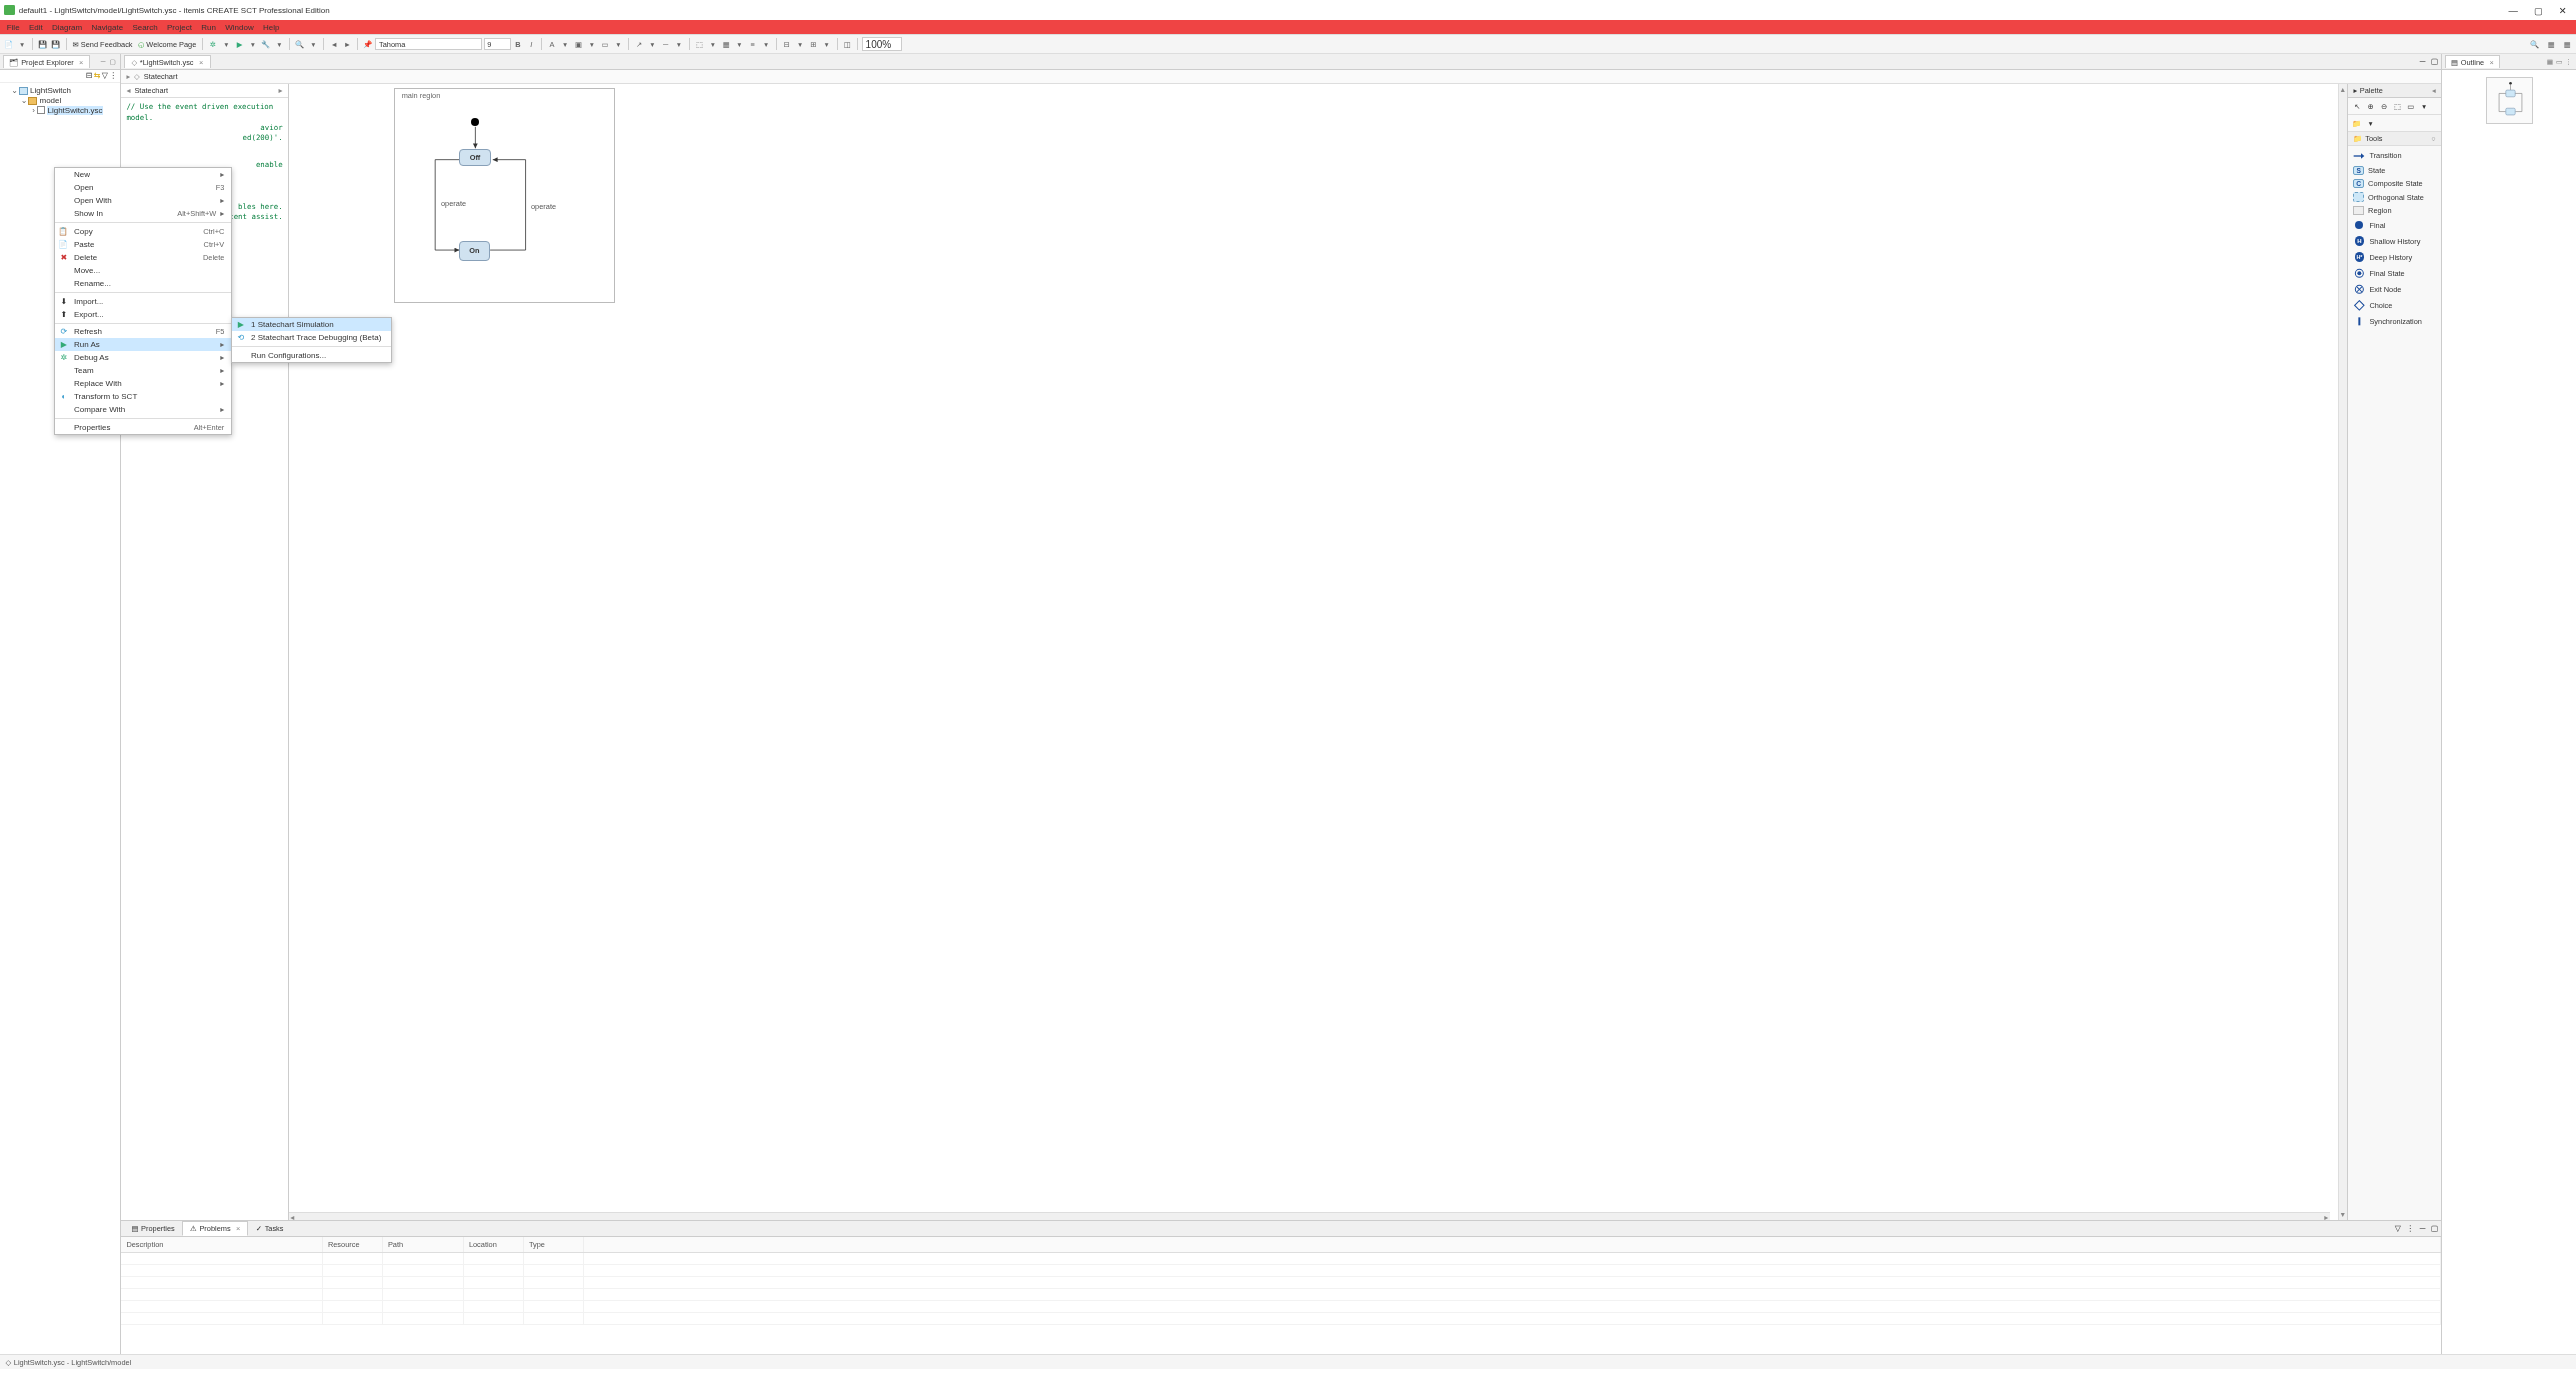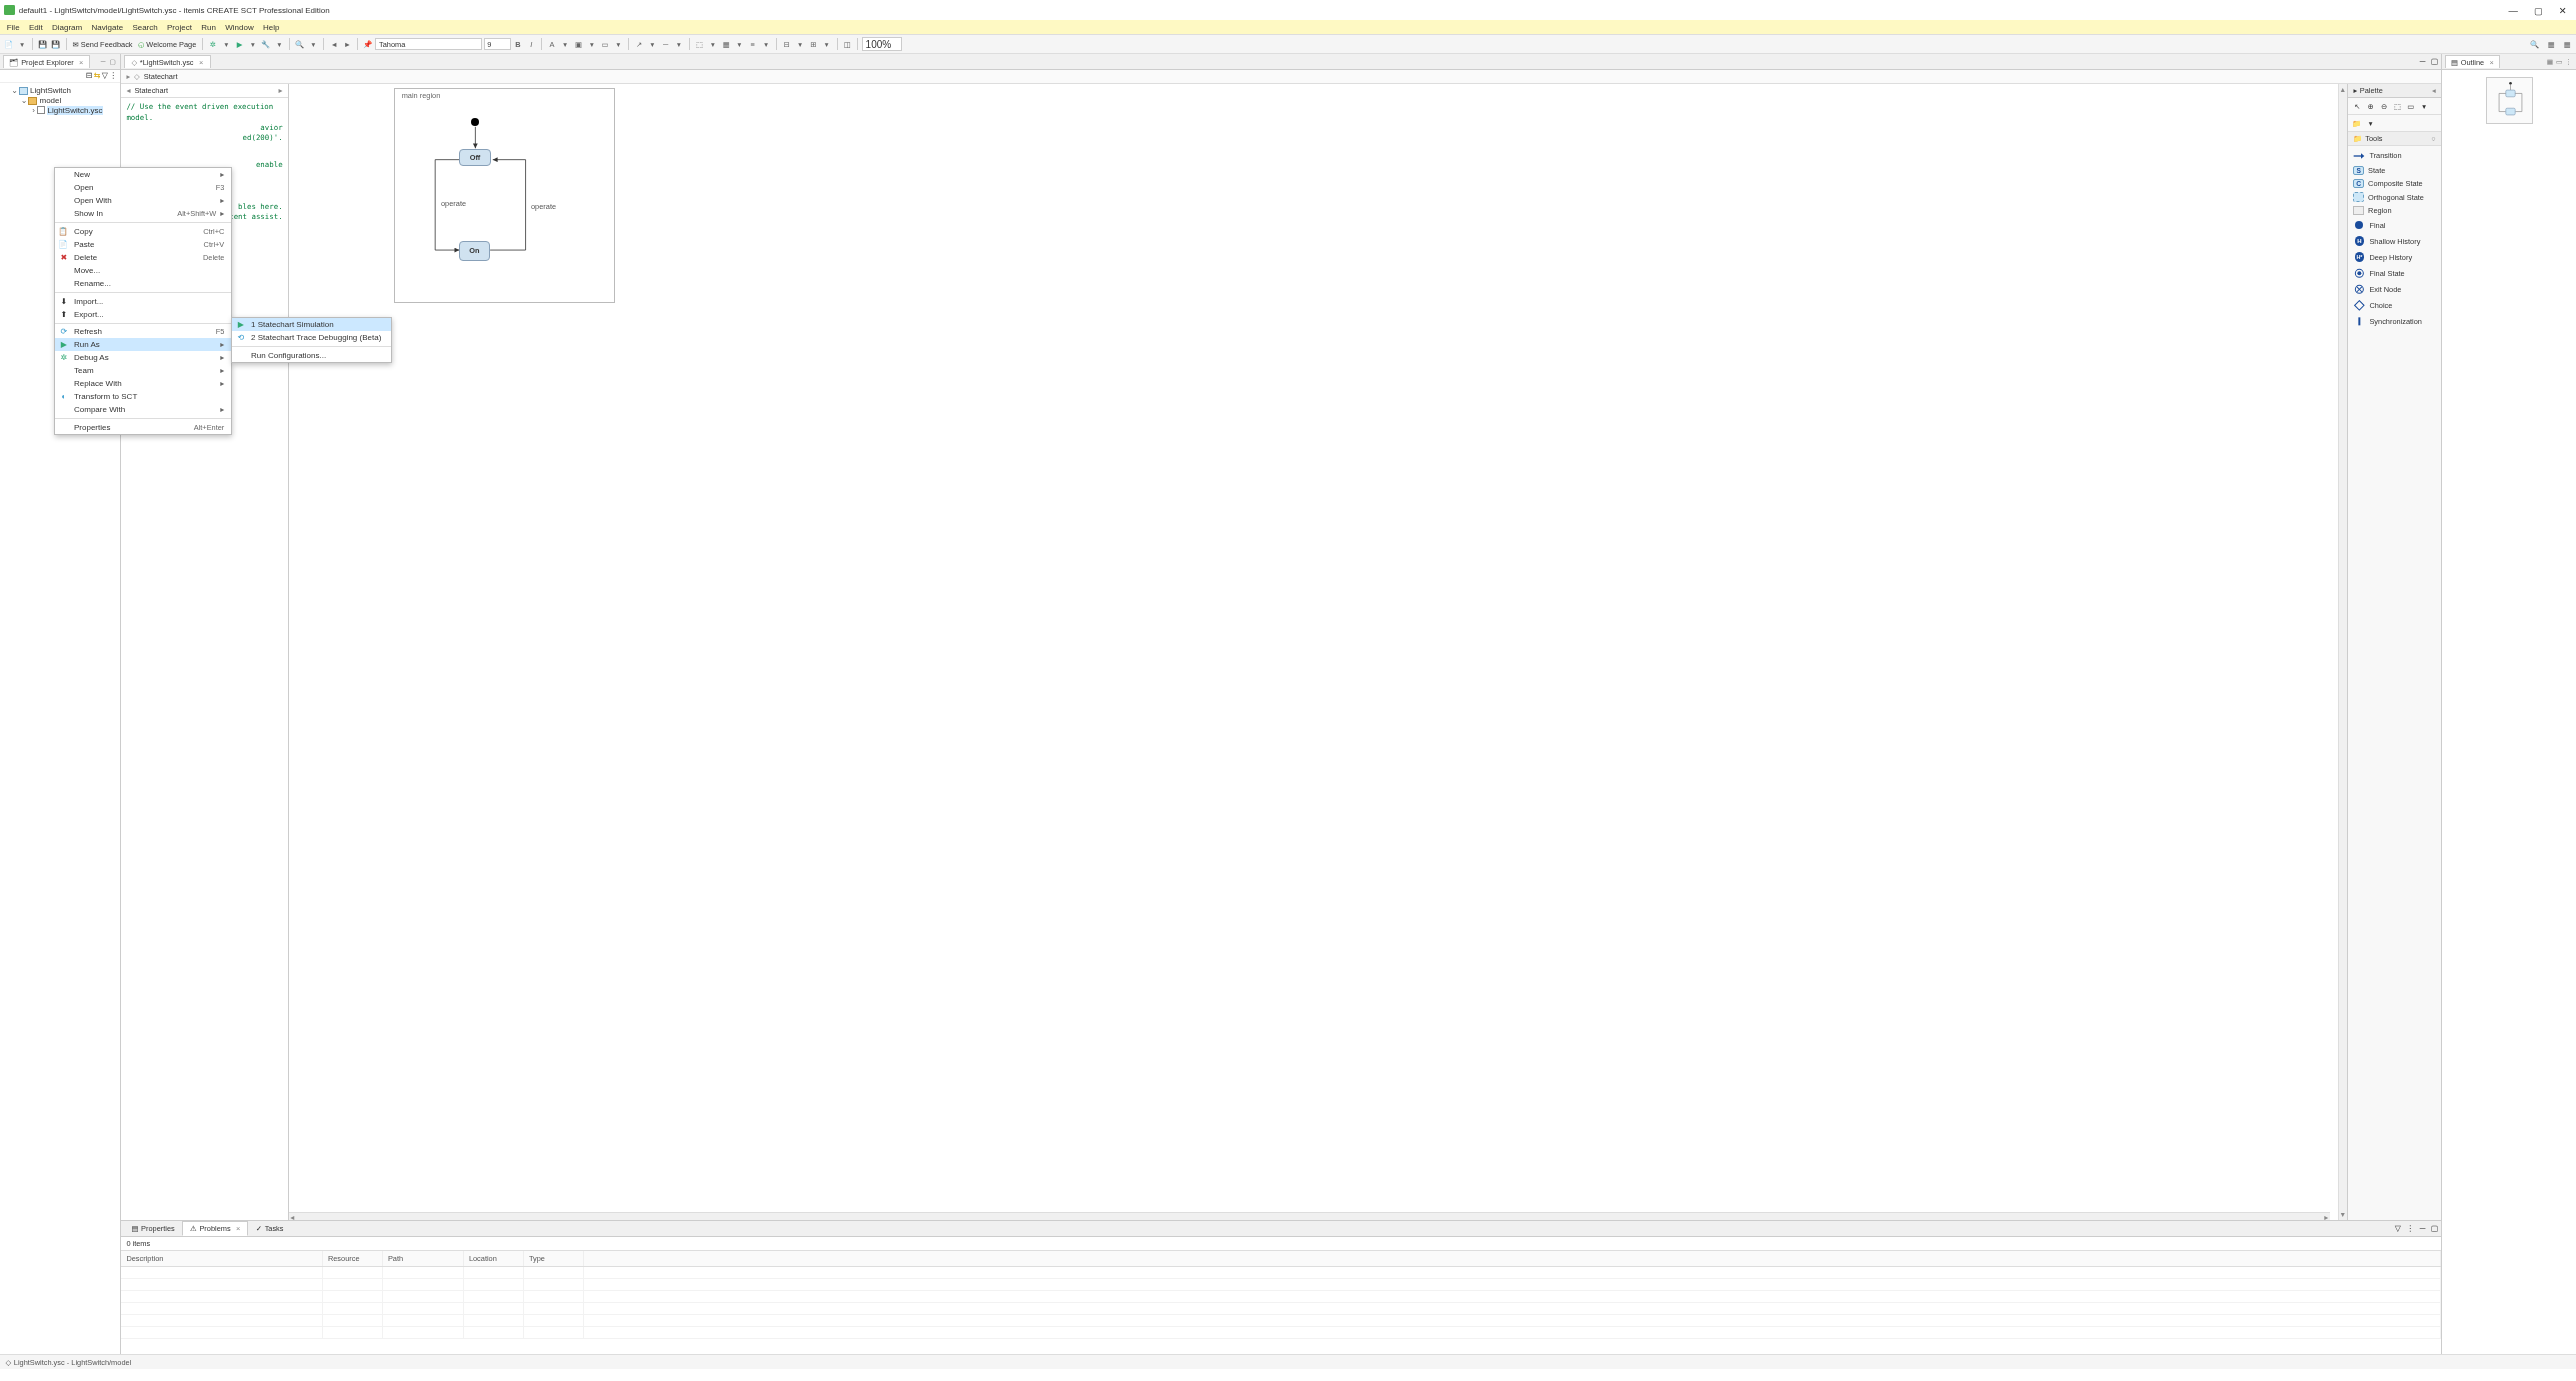--- a/index.html
+++ b/index.html
@@ -1,21 +1,21 @@
 <!DOCTYPE html>
 <html style="font-size:10.7px"><head>
 <meta charset="utf-8">
 <style>
 * { box-sizing: border-box; margin: 0; padding: 0; }
 body { font-family: "Segoe UI", Tahoma, sans-serif; font-size: 8px; background: #fff; color: #333; overflow: hidden; }
 .titlebar { display: flex; align-items: center; height: 20px; padding: 0 4px; background: #fff; }
 .titlebar .app-icon { width: 10.7px; height: 10.7px; background: #4caf50; margin-right: 4px; border-radius: 1.3px; }
 .titlebar .title { flex: 1; font-size: 8px; }
 .titlebar .win-controls { display: flex; gap: 16px; padding-right: 5.4px; font-size: 9.4px; }
-.menubar { display: flex; gap: 1.3px; padding: 1.3px 2.7px; background: #fef9c3; border-bottom: 0.7px solid #ddd; }
+.menubar { display: flex; gap: 1.3px; padding: 1.3px 2.7px; background: #ef4444; border-bottom: 0.7px solid #ddd; }
 .menubar .mitem { padding: 1.3px 4px; cursor: default; }
 .toolbar { display: flex; align-items: center; gap: 1.3px; padding: 1.3px 2.7px; background: #f5f5f5; border-bottom: 0.7px solid #ddd; height: 19px; }
 .toolbar .tbtn { width: 12px; height: 12px; display: inline-flex; align-items: center; justify-content: center; cursor: default; font-size: 7.4px; color: #666; }
 .toolbar .sep { width: 0.7px; height: 12px; background: #ccc; margin: 0 2.7px; }
 .toolbar .font-select { border: 0.7px solid #ccc; background: #fff; padding: 0.7px 2.7px; font-size: 7.4px; width: 107px; }
 .toolbar .size-select { border: 0.7px solid #ccc; background: #fff; padding: 0.7px 2.7px; font-size: 7.4px; width: 27px; }
 .toolbar .zoom-select { border: 0.7px solid #ccc; background: #fff; padding: 0.7px 2.7px; font-size: 10px; width: 40px; }
 .toolbar .right { margin-left: auto; display: flex; gap: 4px; }
 .main { display: flex; height: calc(100vh - 81px); position: relative; }
 .left-panel { width: 121px; border-right: 0.7px solid #ccc; background: #fff; display: flex; flex-direction: column; }
@@ -413,21 +413,20 @@
         <span class="btab">
             <span>✓</span>
             <span>Tasks</span>
           </span>
         <span class="bspacer"></span>
         <span class="mini" style="padding:0 2.7px">▽</span>
         <span class="mini" style="padding:0 2.7px">⋮</span>
         <span class="mini" style="padding:0 2.7px">─</span>
         <span class="mini" style="padding:0 2.7px">▢</span>
       </div>
-      <div class="problems-header">0 items</div>
       <div class="problems-table">
         <table>
           <thead>
               <tr>
             <th style="width:201px">Description</th>
             <th style="width:60px">Resource</th>
             <th style="width:81px">Path</th>
             <th style="width:60px">Location</th>
             <th style="width:60px">Type</th>
             <th></th>

